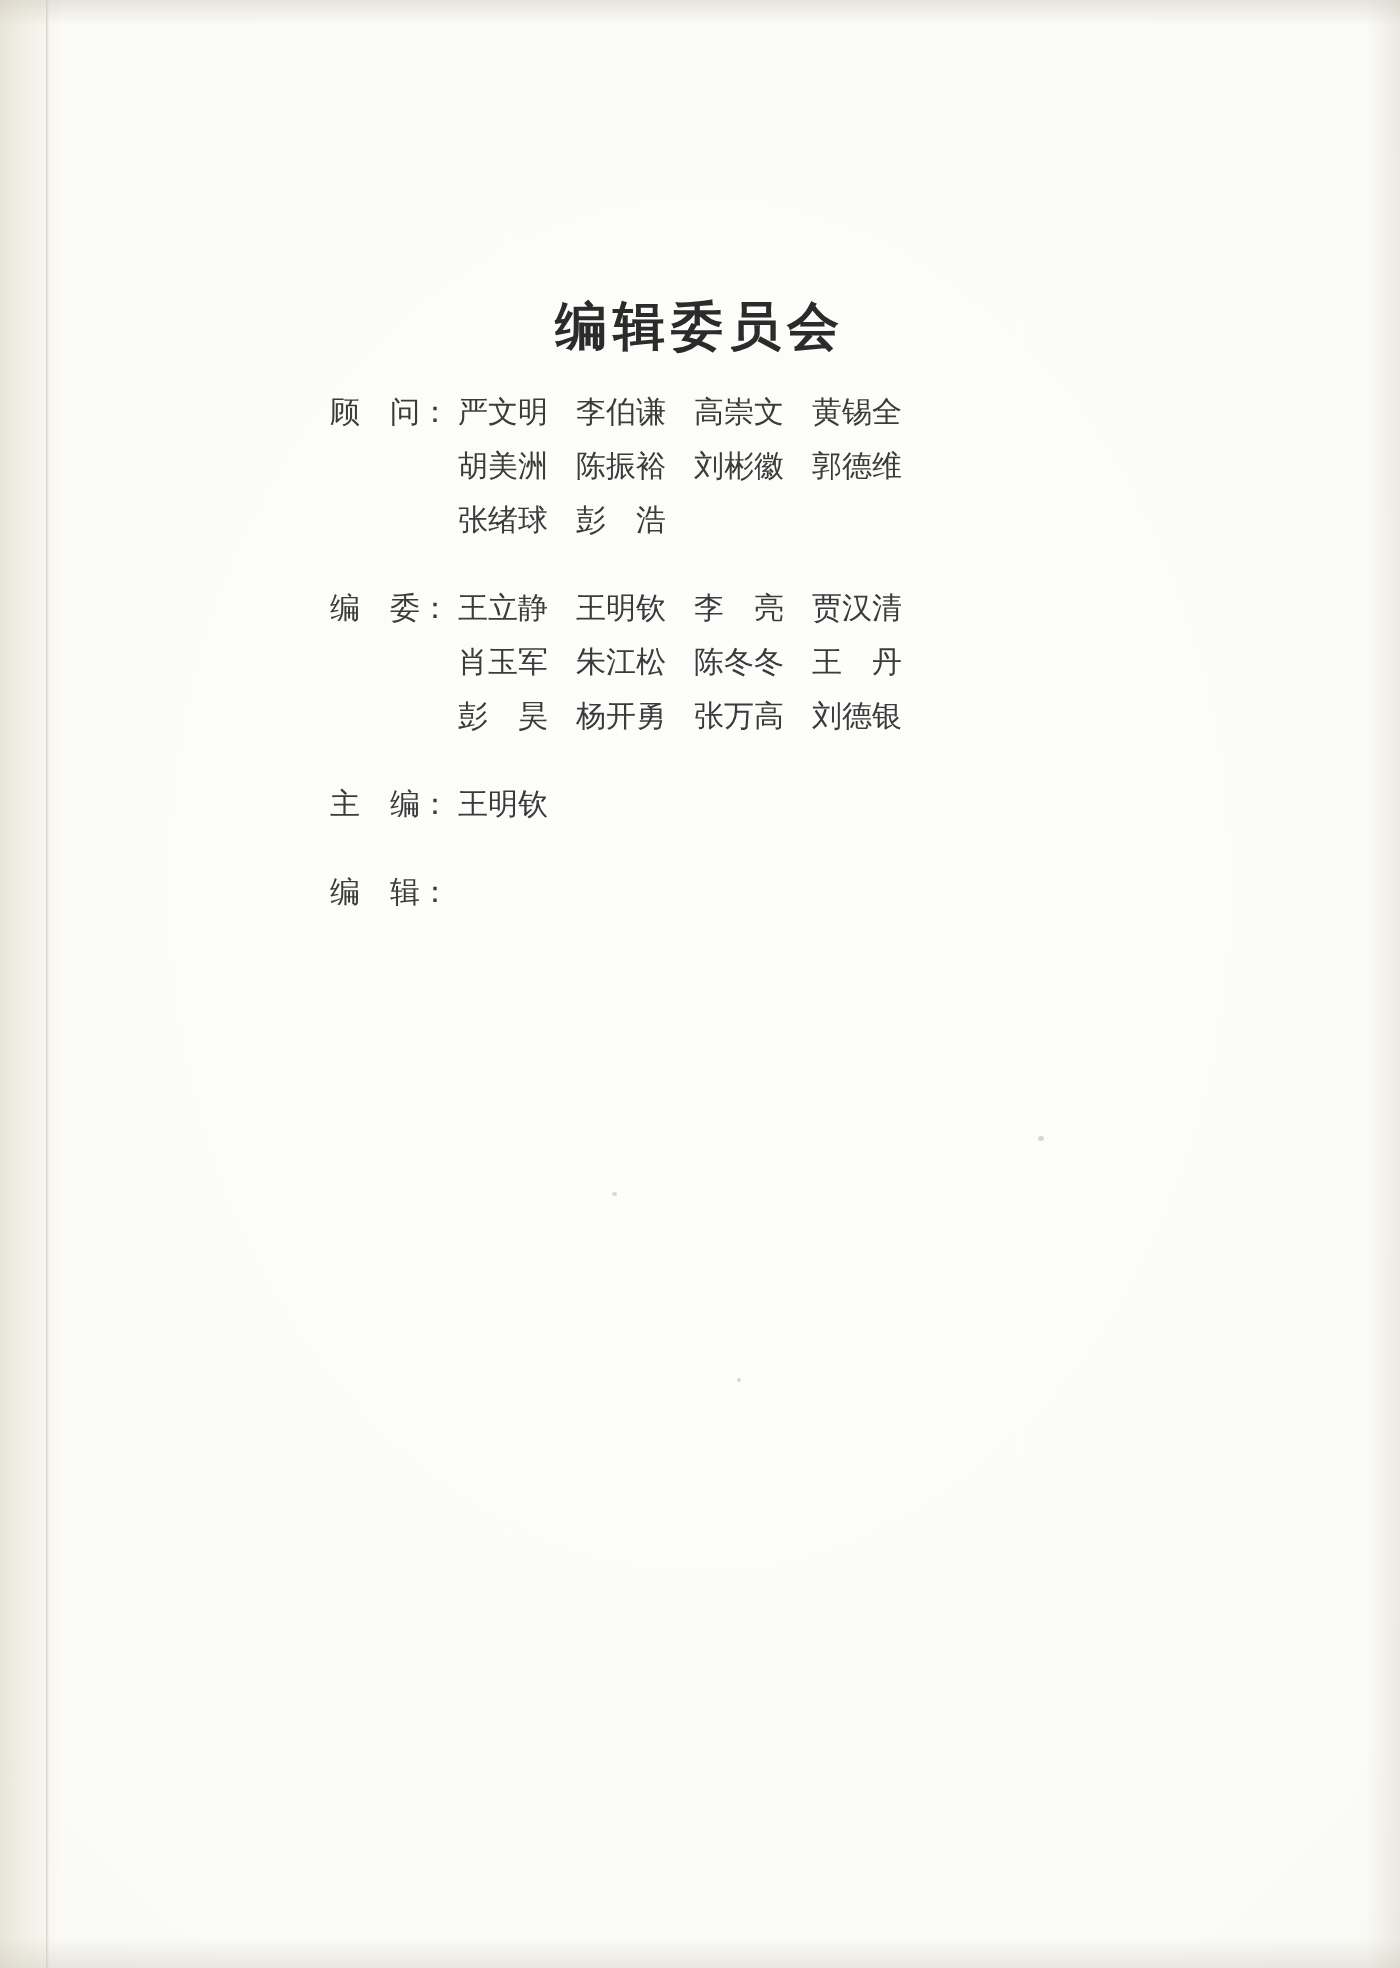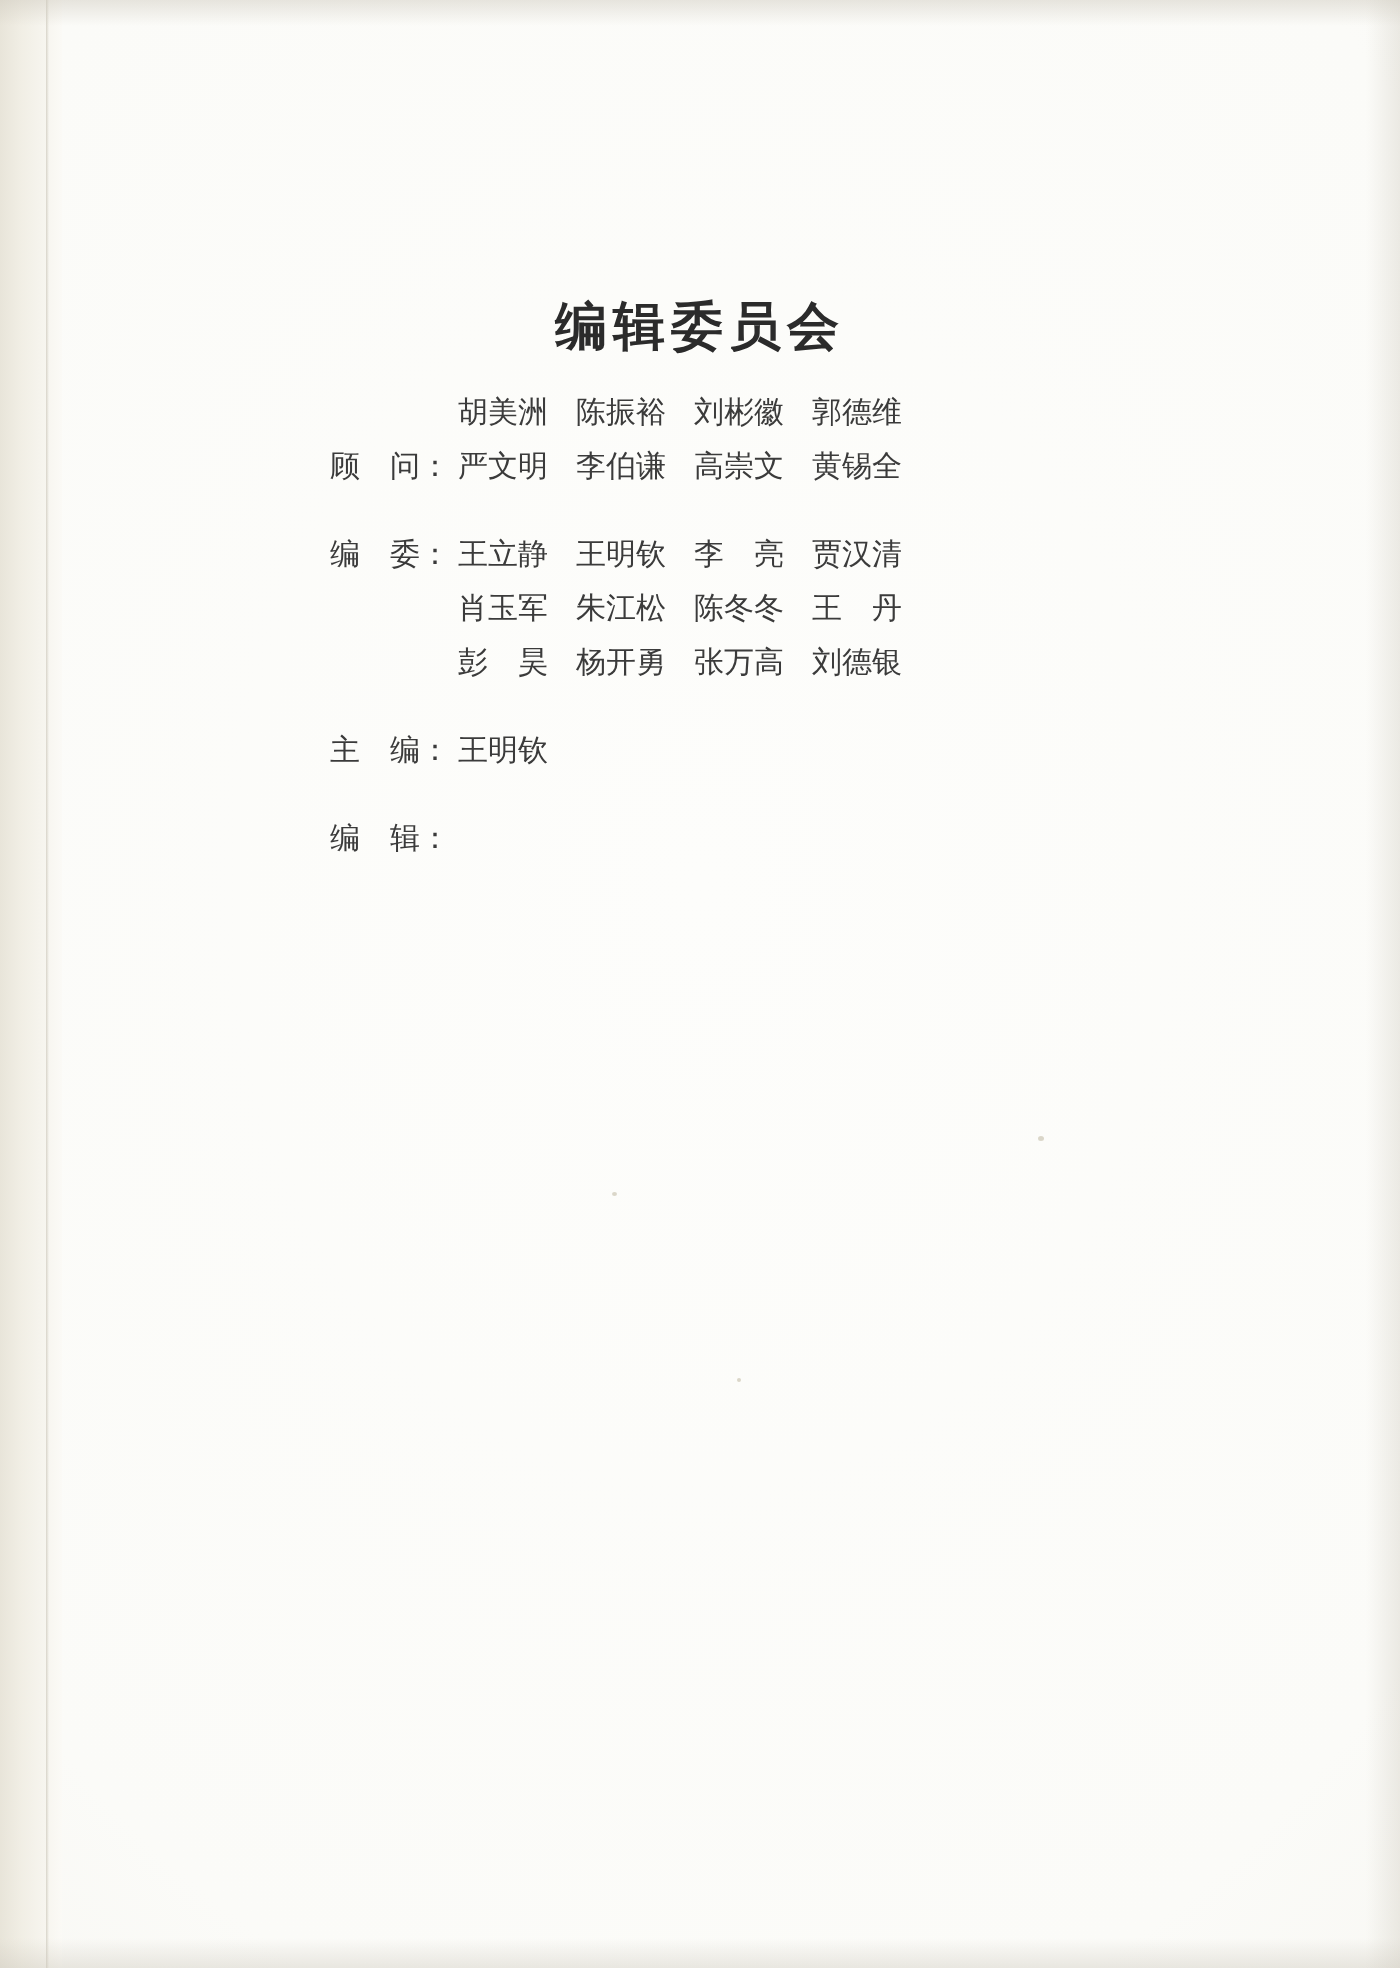--- a/index.html
+++ b/index.html
@@ -145,35 +145,42 @@
   <div class="bottom-shadow"></div>
   <div class="right-shadow"></div>
 
   <div class="content">
     <div class="page-title">编辑委员会</div>
 
     <div class="sections">
 
       <div class="section">
         <div class="section-row">
+          <div class="section-label">顾　问：</div>
+          <div class="names">
+            <div class="name-cell">严文明</div>
+            <div class="name-cell">李伯谦</div>
+            <div class="name-cell">高崇文</div>
+            <div class="name-cell">黄锡全</div>
+          </div>
+        </div>
+        <div class="section-row">
           <div class="section-label spacer-label">　　　</div>
           <div class="names">
             <div class="name-cell">胡美洲</div>
             <div class="name-cell">陈振裕</div>
             <div class="name-cell">刘彬徽</div>
             <div class="name-cell">郭德维</div>
           </div>
         </div>
         <div class="section-row">
-          <div class="section-label">顾　问：</div>
-          <div class="names">
-            <div class="name-cell">严文明</div>
-            <div class="name-cell">李伯谦</div>
-            <div class="name-cell">高崇文</div>
-            <div class="name-cell">黄锡全</div>
+          <div class="section-label spacer-label">　　　</div>
+          <div class="names">
+            <div class="name-cell">张绪球</div>
+            <div class="name-cell">彭　浩</div>
           </div>
         </div>
       </div>
 
       <div class="section">
         <div class="section-row">
           <div class="section-label">编　委：</div>
           <div class="names">
             <div class="name-cell">王立静</div>
             <div class="name-cell">王明钦</div>

